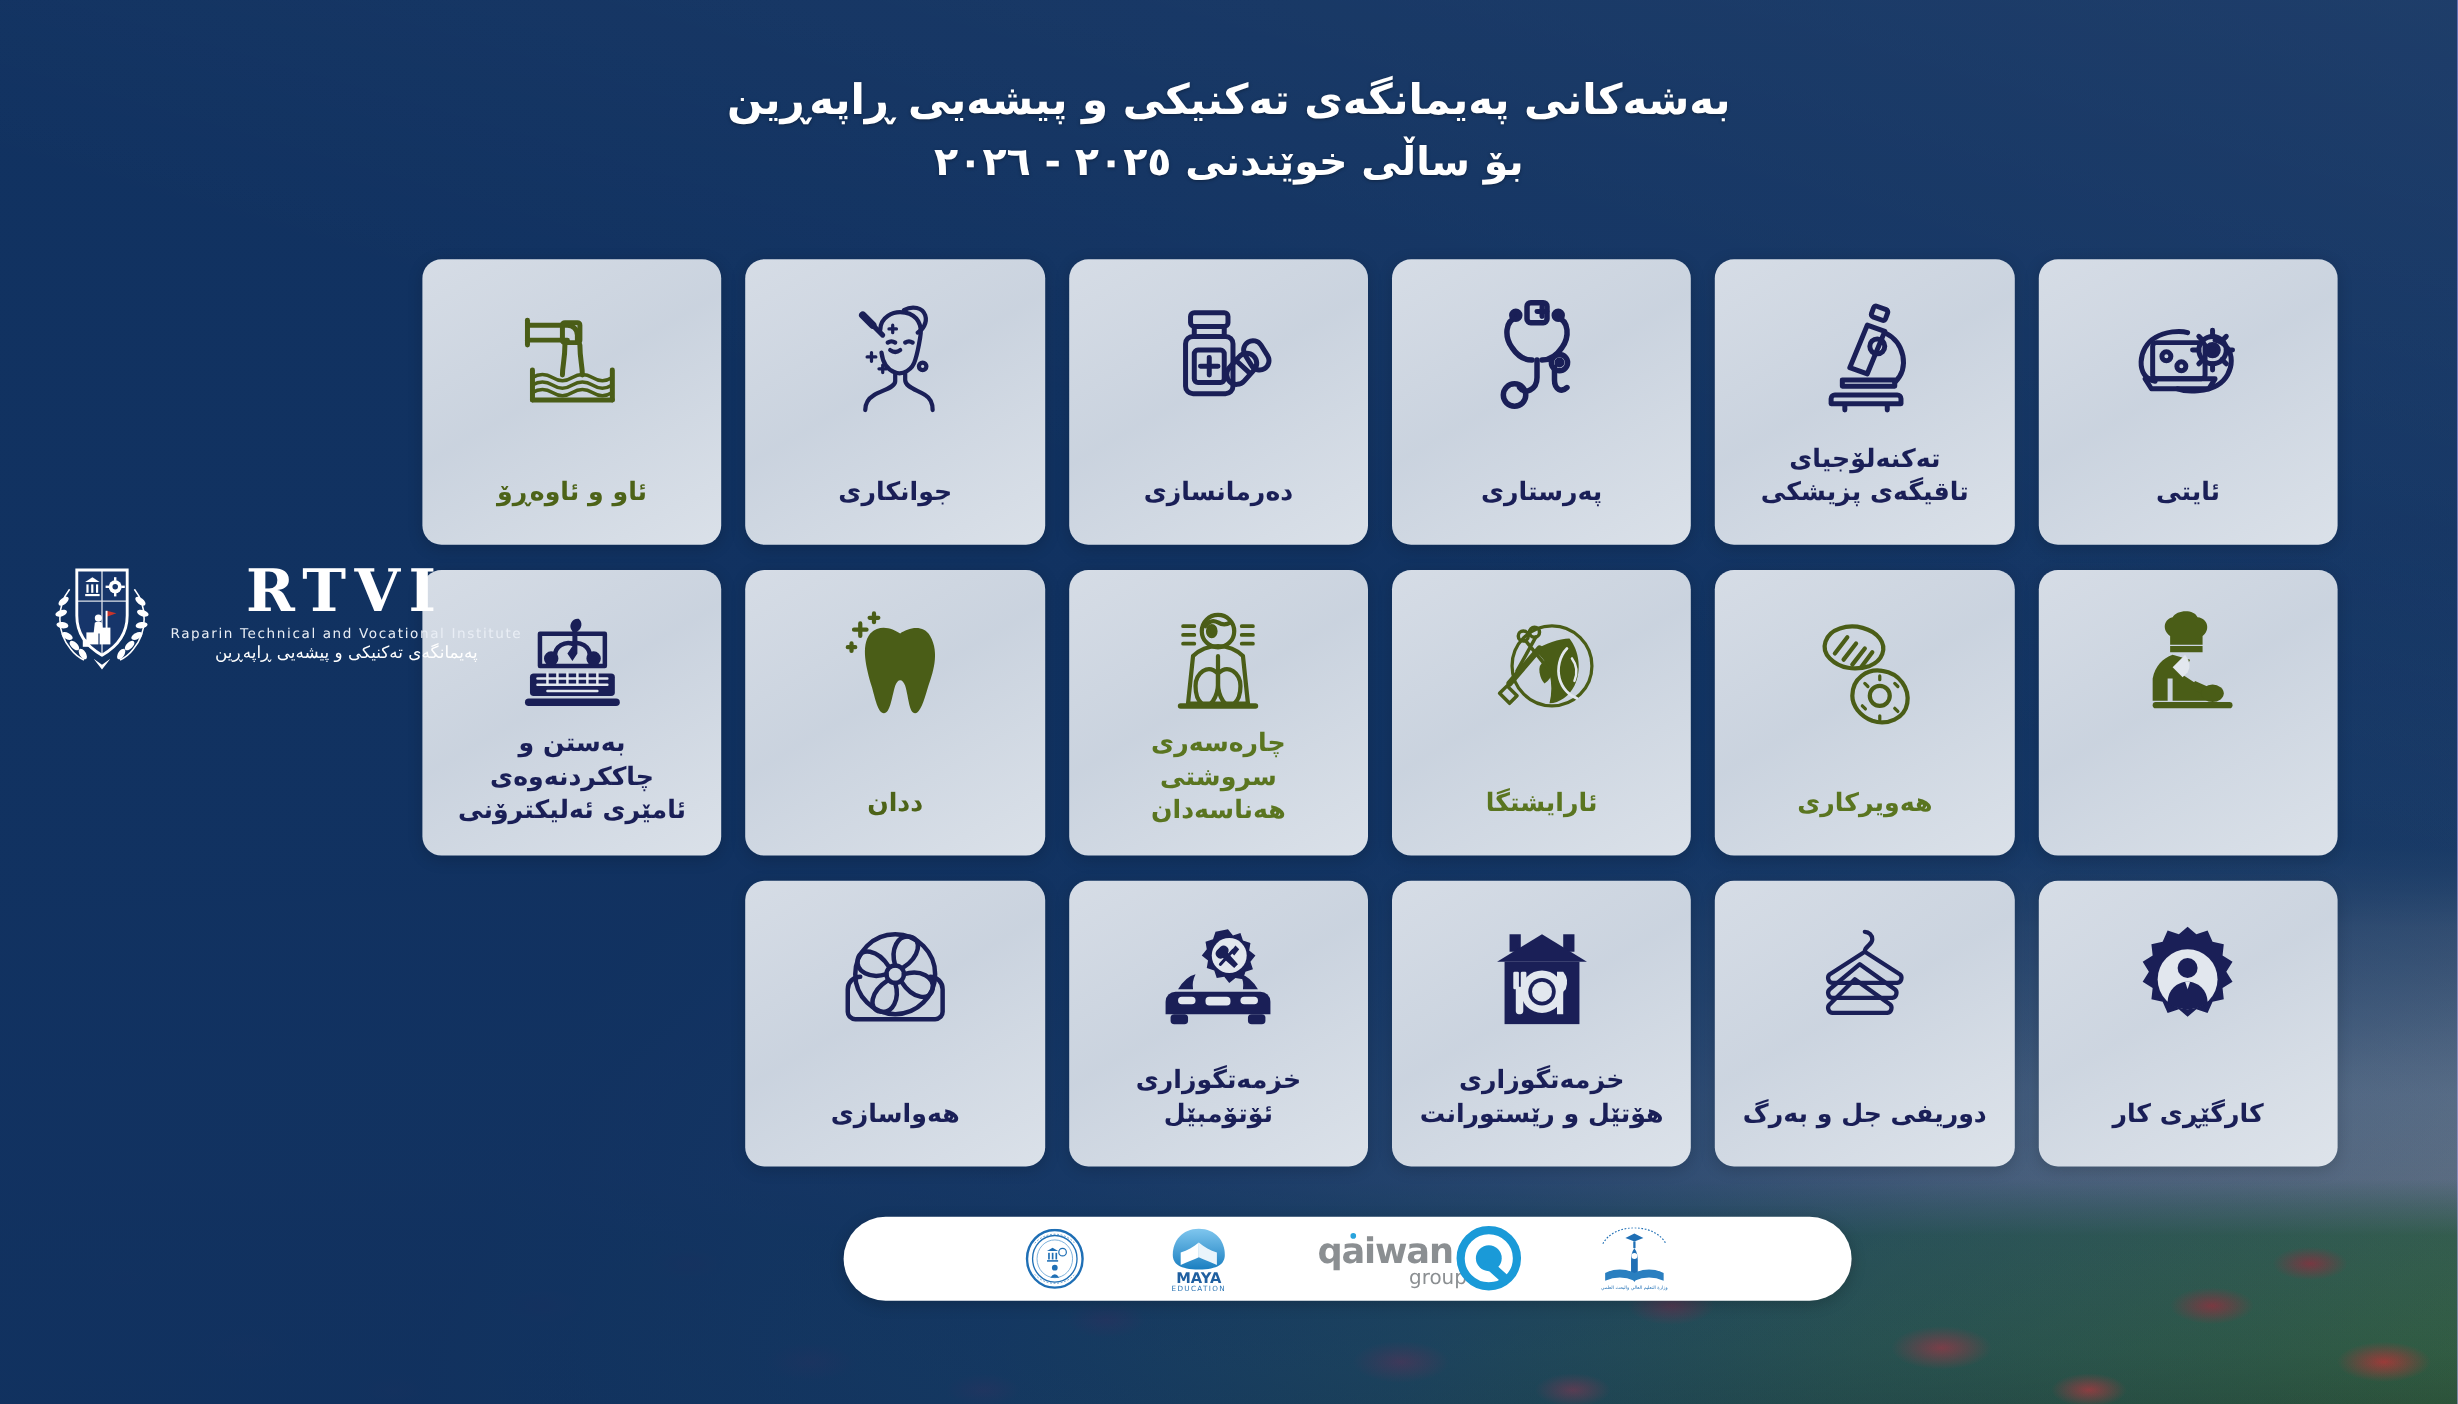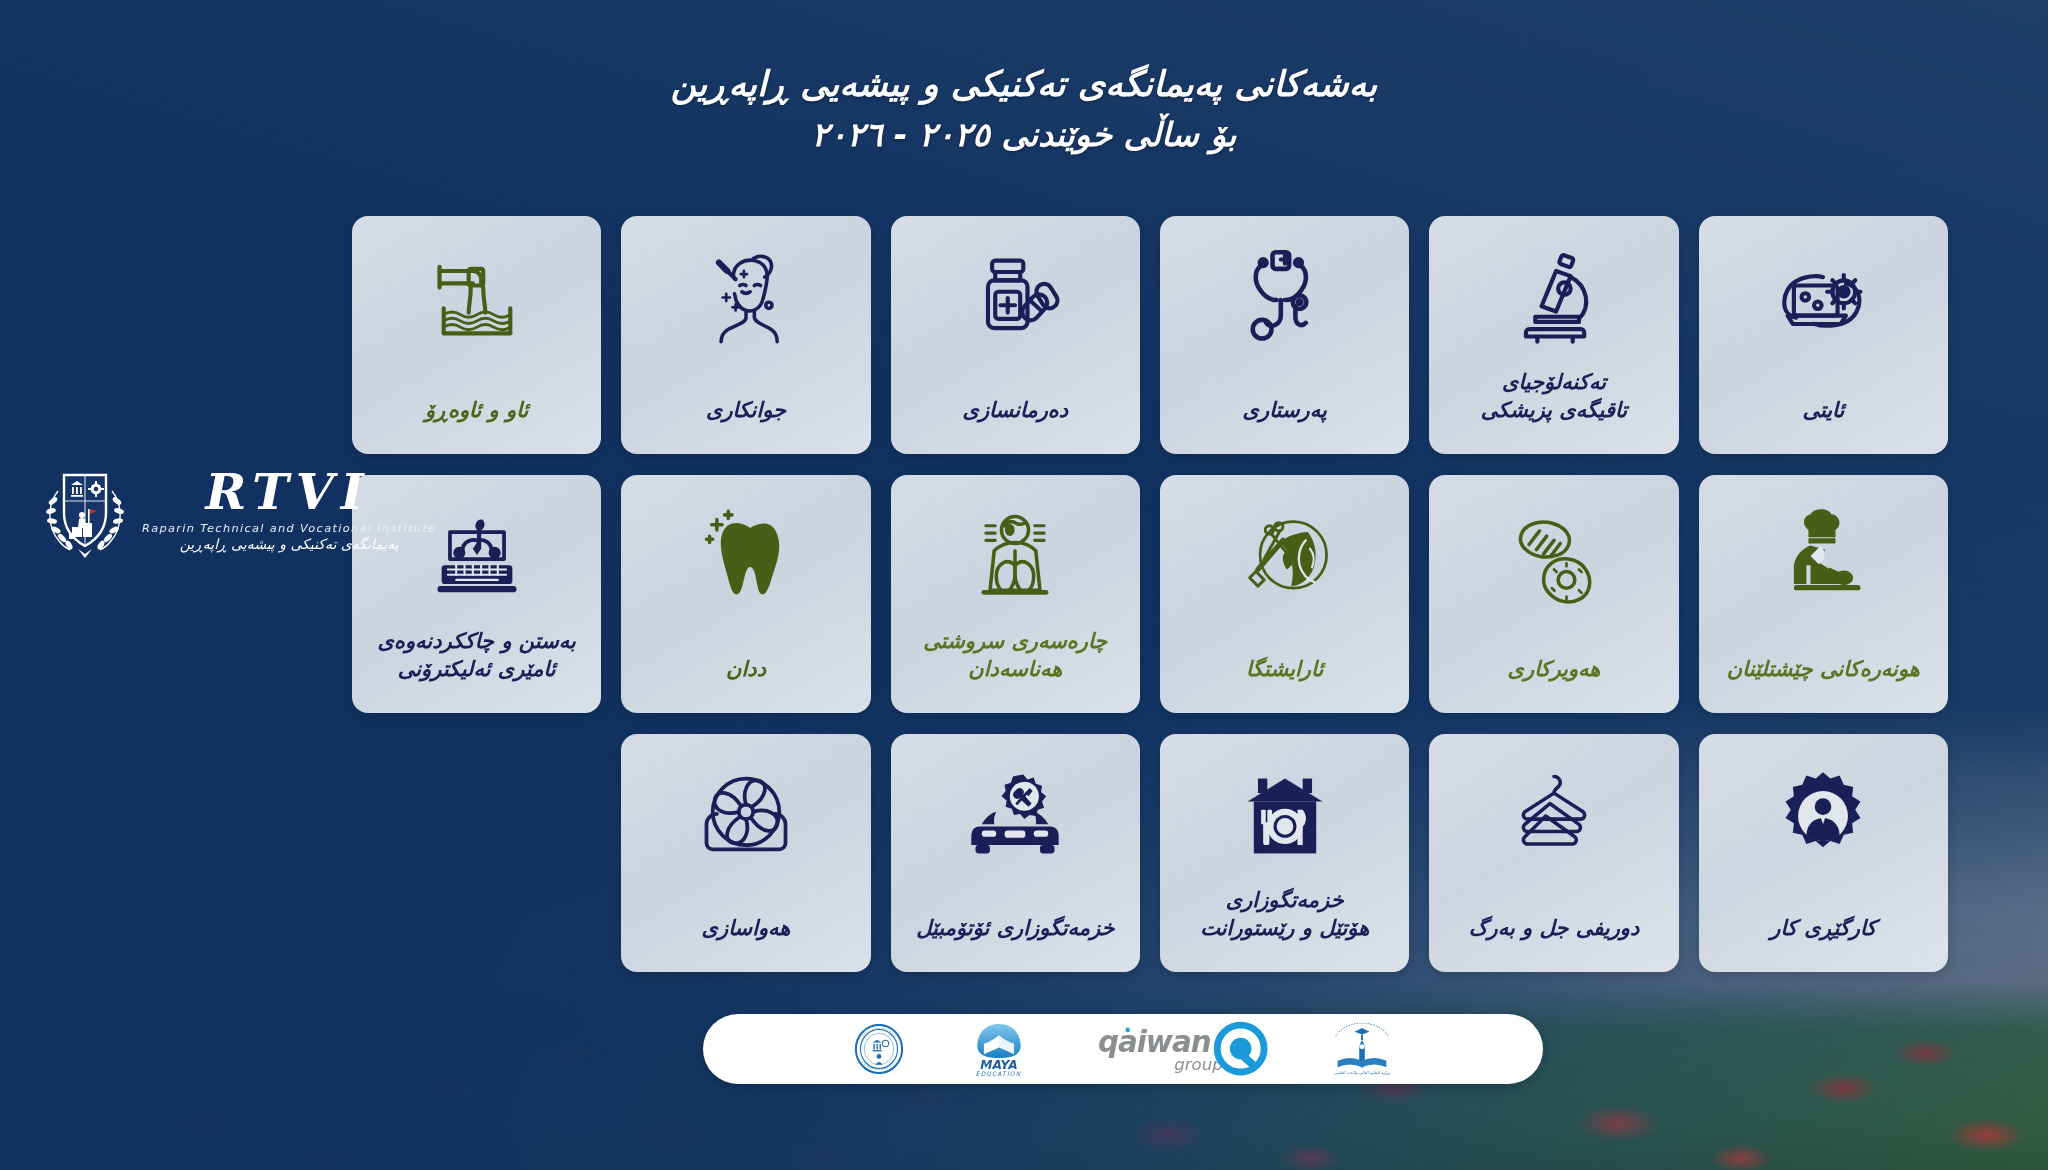--- a/index.html
+++ b/index.html
@@ -12,21 +12,20 @@
     font-family: "DejaVu Sans", "Liberation Sans", sans-serif;
   }
 
   
   #stage {
     position: relative;
     width: 2048px;
     height: 1170px;
     background: #8b5cf6;
     overflow: hidden;
-    font-style: italic;
   }
 
   .bg-photo {
     position: absolute;
     inset: 0;
     
     background:
       
       radial-gradient(ellipse 60px 26px at 10% 96%, #e03a1c 0%, rgba(224,58,28,0) 70%),
       radial-gradient(ellipse 50px 22px at 22% 93%, #d8381a 0%, rgba(216,56,26,0) 70%),
@@ -400,21 +399,20 @@
           <svg viewBox="0 0 100 100" width="104" height="104" fill="currentColor">
     <path d="M36 24 C30 20 30 11 38 9 C41 3 55 2 58 9 C67 10 68 20 62 24 l0 7 h-26 z"></path>
     <path d="M36 32 h26 v5 h-26 z"></path>
     <path d="M38 39 C30 42 24 48 22 58 L22 76 h12 l0 -18 l4 0 l0 18 h30 l0 -10 l-10 -3 l-12 -8 l6 -12 z"></path>
     <path d="M48 39 q6 8 2 14 l-4 4 l-8 -8 z" fill="#e2e7ee"></path>
     <path d="M56 60 l22 10 l-4 6 l-22 -10 z"></path>
     <ellipse cx="70" cy="70" rx="9" ry="7"></ellipse>
     <rect x="22" y="77" width="64" height="5" rx="2.5"></rect>
   </svg>
         </div>
-        <div class="card-label">هونەرەکانی چێشتلێنان</div>
       </div>
       <div class="card olive">
         <div class="card-icon">
           <svg viewBox="0 0 100 100" width="104" height="104" fill="none" stroke="currentColor" stroke-width="3.4" stroke-linecap="round" stroke-linejoin="round">
     <path d="M22 42 C14 34 18 22 30 18 C42 14 56 18 62 26 C68 34 64 44 54 48 C42 52 30 50 22 42 Z"></path>
     <path d="M26 38 l10 -13 M33 43 l10 -13 M40 47 l10 -13 M47 49 l9 -12"></path>
     <path d="M40 72 C40 58 52 50 64 52 C78 54 86 66 84 78 C82 90 68 96 56 92 C46 88 40 80 40 72 Z"></path>
     <circle cx="62" cy="72" r="8"></circle>
     <g stroke-width="2.6">
       <path d="M50 62 l2.5 2.5 M74 62 l2.5 2.5 M48 80 l2.5 2.5 M74 82 l2.5 2.5 M62 56 l0 3 M62 88 l0 3"></path>

